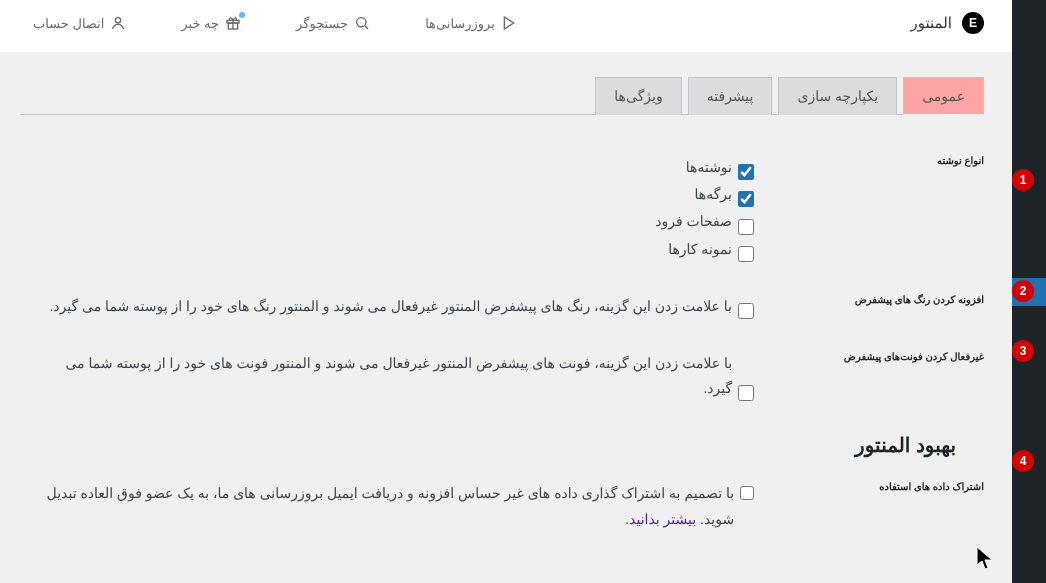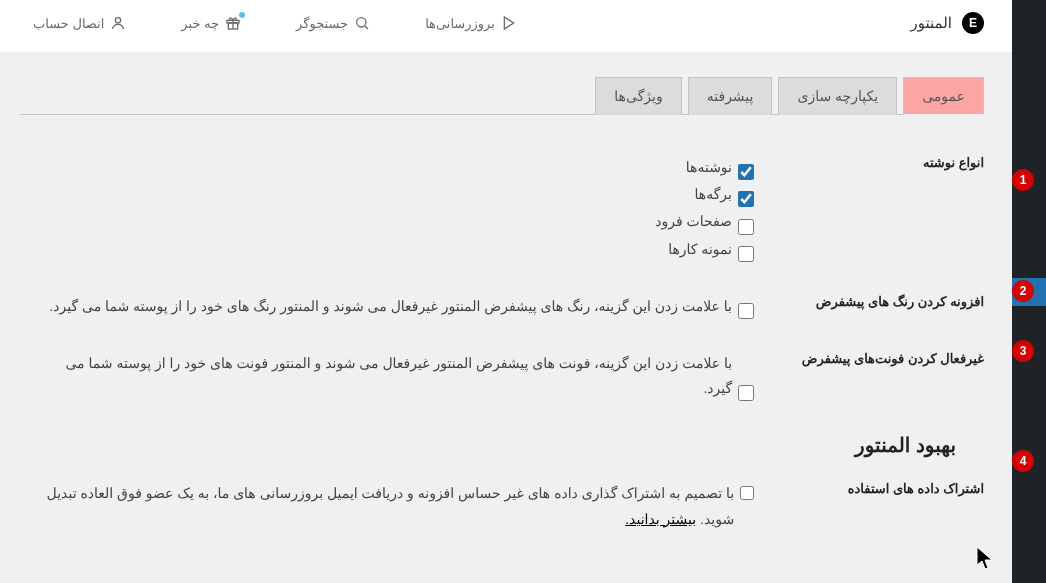--- a/index.html
+++ b/index.html
@@ -16,26 +16,26 @@
 .menu-item .mi-icon { width: 16px; height: 16px; display: inline-flex; align-items: center; justify-content: center; position: relative; }
 .dot { position: absolute; top: -3px; right: -4px; width: 6px; height: 6px; background: #5bc0ee; border-radius: 50%; }
 .tab-bar { border-bottom: 1px solid #c3c4c7; margin: 10px 28px 0 20px; display: flex; gap: 0; }
 .tab { padding: 10px 18px; border: 1px solid #c3c4c7; border-bottom: none; background: #dcdcde; color: #555; cursor: pointer; margin-left: 6px; font-size: 14px; position: relative; top: 1px; margin-top: 14px; }
 .tab.active { background: #fca5a5; border-bottom: 1px solid #f0f0f1; }
 body, .content-area-bg { background: #f0f0f1; }
 .page { background: transparent; }
 .topbar, .tab-bar-wrap { background: #fff; }
 .content { padding: 40px 28px 20px 40px; }
 .row { display: flex; align-items: flex-start; margin-bottom: 30px; }
-.row .label-col { width: 230px; font-weight: bold; color: #1d2327; font-size: 13px; flex-shrink: 0; display: flex; align-items: flex-start; }
+.row .label-col { width: 230px; font-weight: bold; color: #1d2327; font-size: 10px; flex-shrink: 0; display: flex; align-items: flex-start; }
 .row .field-col { flex: 1; color: #3c434a; font-size: 14px; line-height: 1.8; }
 .cb-line { display: flex; align-items: flex-end; gap: 6px; margin-bottom: 2px; }
 input[type="checkbox"] { width: 16px; height: 16px; accent-color: #2271b1; }
 .section-title { font-size: 20px; font-weight: bold; color: #1d2327; margin: 14px 28px 24px 0; }
-.learnmore { color: #000000; text-decoration: underline; cursor: pointer; }
+.learnmore { color: #4c1d95; cursor: pointer; }
 .submit-row { padding: 20px 28px; }
 .num-badge { position: absolute; width: 22px; height: 22px; background: #d40303; color: #fff; border-radius: 50%; display: flex; align-items: center; justify-content: center; font-size: 12px; font-weight: bold; z-index: 10; }
 .cursor { position: absolute; left: 976px; top: 546px; z-index: 20; }
 .white-top { background: #fff; }
 </style>
 </head>
 <body>
 
 <div class="admin-bar"></div>
 <div class="highlight-strip"></div>

